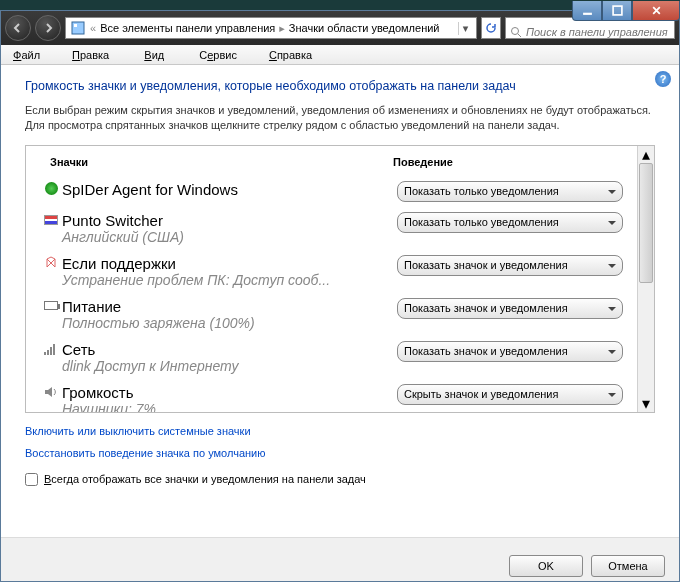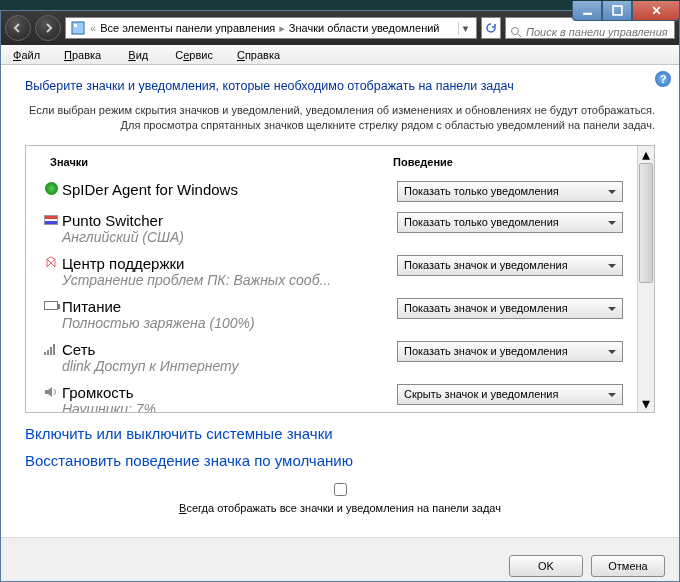--- a/index.html
+++ b/index.html
@@ -21,51 +21,51 @@
 .navbtn svg { width: 12px; height: 12px; }
 .breadcrumb { flex: 1; height: 22px; background: #fff; border: 1px solid #888; display: flex; align-items: center; font-size: 11px; padding: 0 4px; gap: 2px; }
 .bc-icon { width: 16px; height: 16px; display: flex; align-items: center; justify-content: center; }
 .bc-sep { color: #888; padding: 0 2px; }
 .bc-drop { width: 14px; text-align: center; color: #555; border-left: 1px solid #ccc; margin-left: auto; }
 .bc-refresh { width: 20px; height: 22px; background: #fff; border: 1px solid #888; display: flex; align-items: center; justify-content: center; }
 .searchbox { width: 170px; height: 22px; background: #fff; border: 1px solid #888; display: flex; align-items: flex-end; padding: 0 4px; gap: 4px; }
 .searchbox input { border: none; outline: none; font-size: 11px; font-style: italic; color: #888; flex: 1; width: 100%; }
 
 
-.menubar { height: 20px; background: linear-gradient(#fafafa,#ececec); border-bottom: 1px solid #c8c8c8; display: flex; align-items: center; font-size: 11px; padding: 0 6px; gap: 12px; }
+.menubar { height: 20px; background: linear-gradient(#fafafa,#ececec); border-bottom: 1px solid #c8c8c8; display: flex; align-items: center; font-size: 11px; padding: 0 6px; gap: 20px; }
 .menubar span { padding: 2px 6px; }
 .menubar span u { text-decoration: underline; }
 
 
 .content { flex: 1; padding: 14px 24px 8px 24px; overflow: hidden; position: relative; display: flex; flex-direction: column; }
 .help-icon { position: absolute; top: 6px; right: 8px; width: 16px; height: 16px; border-radius: 50%; background: radial-gradient(#7ab8f0,#2a6ac0); color: #fff; font-size: 11px; font-weight: bold; display: flex; align-items: center; justify-content: center; }
 h1 { color: #003399; font-size: 12.5px; font-weight: normal; margin-bottom: 10px; }
-.desc { font-size: 11px; color: #333; line-height: 1.35; margin-bottom: 12px; text-align: right; }
+.desc { font-size: 11px; color: #333; line-height: 1.35; margin-bottom: 12px; }
 
 .listframe { border: 1px solid #bcbcbc; height: 268px; display: flex; }
 .listinner { flex: 1; overflow: hidden; }
 .listhead { display: flex; font-size: 11px; font-weight: bold; padding: 10px 14px 8px 24px; }
 .col-icon { flex: 1; }
 .col-behavior { width: 230px; }
 .row { display: flex; align-items: flex-start; padding: 5px 14px 5px 14px; }
 .row-icon { width: 22px; height: 16px; display: flex; align-items: center; justify-content: center; flex-shrink: 0; }
 .row-text { flex: 1; padding-right: 10px; }
 .row-title { font-size: 15px; color: #000; }
 .row-sub { font-size: 14px; color: #888; font-style: italic; }
 .row-select { width: 226px; }
-.combo { width: 100%; height: 21px; background: linear-gradient(#fdfdfd,#e4e4e4); border: 1px solid #8a8a8a; border-radius: 0; font-size: 11px; padding: 0 18px 0 6px; display: flex; align-items: center; position: relative; }
+.combo { width: 100%; height: 21px; background: linear-gradient(#fdfdfd,#e4e4e4); border: 1px solid #8a8a8a; border-radius: 8px; font-size: 11px; padding: 0 18px 0 6px; display: flex; align-items: center; position: relative; }
 .combo::after { content: ""; position: absolute; right: 6px; top: 8px; border: 4px solid transparent; border-top-color: #444; }
 .scroll { width: 17px; background: #f0f0f0; border-left: 1px solid #d0d0d0; position: relative; }
 .scroll-thumb { position: absolute; top: 17px; left: 1px; right: 1px; height: 120px; background: linear-gradient(90deg,#e8e8e8,#cfcfcf); border: 1px solid #b0b0b0; border-radius: 2px; }
 .scroll-btn { position: absolute; left: 0; right: 0; height: 17px; display: flex; align-items: center; justify-content: center; }
 .scroll-btn.top { top: 0; } .scroll-btn.bot { bottom: 0; }
 
-.links { margin-top: 12px; font-size: 15px; }
+.links { margin-top: 12px; font-size: 11px; }
 .links a { color: #0048c8; text-decoration: none; display: block; margin-bottom: 10px; }
-.checkbox-row { display: flex; align-items: center; gap: 6px; font-size: 11px; margin-top: 4px; flex-direction: column; }
+.checkbox-row { display: flex; align-items: center; gap: 6px; font-size: 11px; margin-top: 4px; }
 .checkbox-row input { width: 13px; height: 13px; }
 
 .footer { height: 44px; background: #f0f0f0; border-top: 1px solid #dcdcdc; display: flex; align-items: center; justify-content: flex-end; padding: 0 14px; gap: 8px; }
 .btn { min-width: 74px; height: 22px; background: linear-gradient(#fdfdfd,#e0e0e0); border: 1px solid #8a8a8a; border-radius: 3px; font-size: 11px; display: flex; align-items: center; justify-content: center; margin-top: 12px; }
 
 
 .ic-shield { width: 13px; height: 13px; background: radial-gradient(#5c5,#070); border-radius: 50%; }
 .ic-flag { width: 14px; height: 10px; background: linear-gradient(#d44 33%, #fff 33% 66%, #44d 66%); border: 1px solid #999; }
 .ic-support { width: 13px; height: 13px; display: flex; align-items: center; justify-content: center; }
 .ic-battery { width: 14px; height: 9px; border: 1px solid #777; position: relative; }
@@ -143,21 +143,21 @@
   <div class="menubar">
     <span><u>Ф</u>айл</span>
     <span><u>П</u>равка</span>
     <span>&nbsp;<u>В</u>ид&nbsp;</span>
     <span>С<u>е</u>рвис</span>
     <span><u>С</u>правка</span>
   </div>
 
   <div class="content">
     <div class="help-icon">?</div>
-    <h1>Выберите значки и уведомления, которые необходимо отображать на панели задач</h1>
+    <h1>Громкость значки и уведомления, которые необходимо отображать на панели задач</h1>
     <p class="desc">Если выбран режим скрытия значков и уведомлений, уведомления об изменениях и обновлениях не будут отображаться. Для просмотра спрятанных значков щелкните стрелку рядом с областью уведомлений на панели задач.</p>
 
     <div class="listframe">
       <div class="listinner">
         <div class="listhead">
           <div class="col-icon">Значки</div>
           <div class="col-behavior">Поведение</div>
         </div>
         <div id="rows">
             <div class="row">
@@ -186,22 +186,22 @@
             <div class="row">
               <div class="row-icon">
                 <div class="ic-support">
                   <svg width="13" height="13" viewBox="0 0 13 13">
                     <path d="M2 11V3l4-2 4 2v8" fill="#fff" stroke="#d66"></path>
                     <path d="M2 3l8 8M10 3l-8 8" stroke="#d66"></path>
                   </svg>
                 </div>
               </div>
               <div class="row-text">
-                <div class="row-title">Центр поддержки</div>
-                <div class="row-sub">Устранение проблем ПК: Важных сооб...</div>
+                <div class="row-title">Если поддержки</div>
+                <div class="row-sub">Устранение проблем ПК: Доступ сооб...</div>
               </div>
               <div class="row-select">
                 <div class="combo">Показать значок и уведомления</div>
               </div>
             </div>
             <div class="row">
               <div class="row-icon">
                 <div class="ic-battery"></div>
               </div>
               <div class="row-text">

